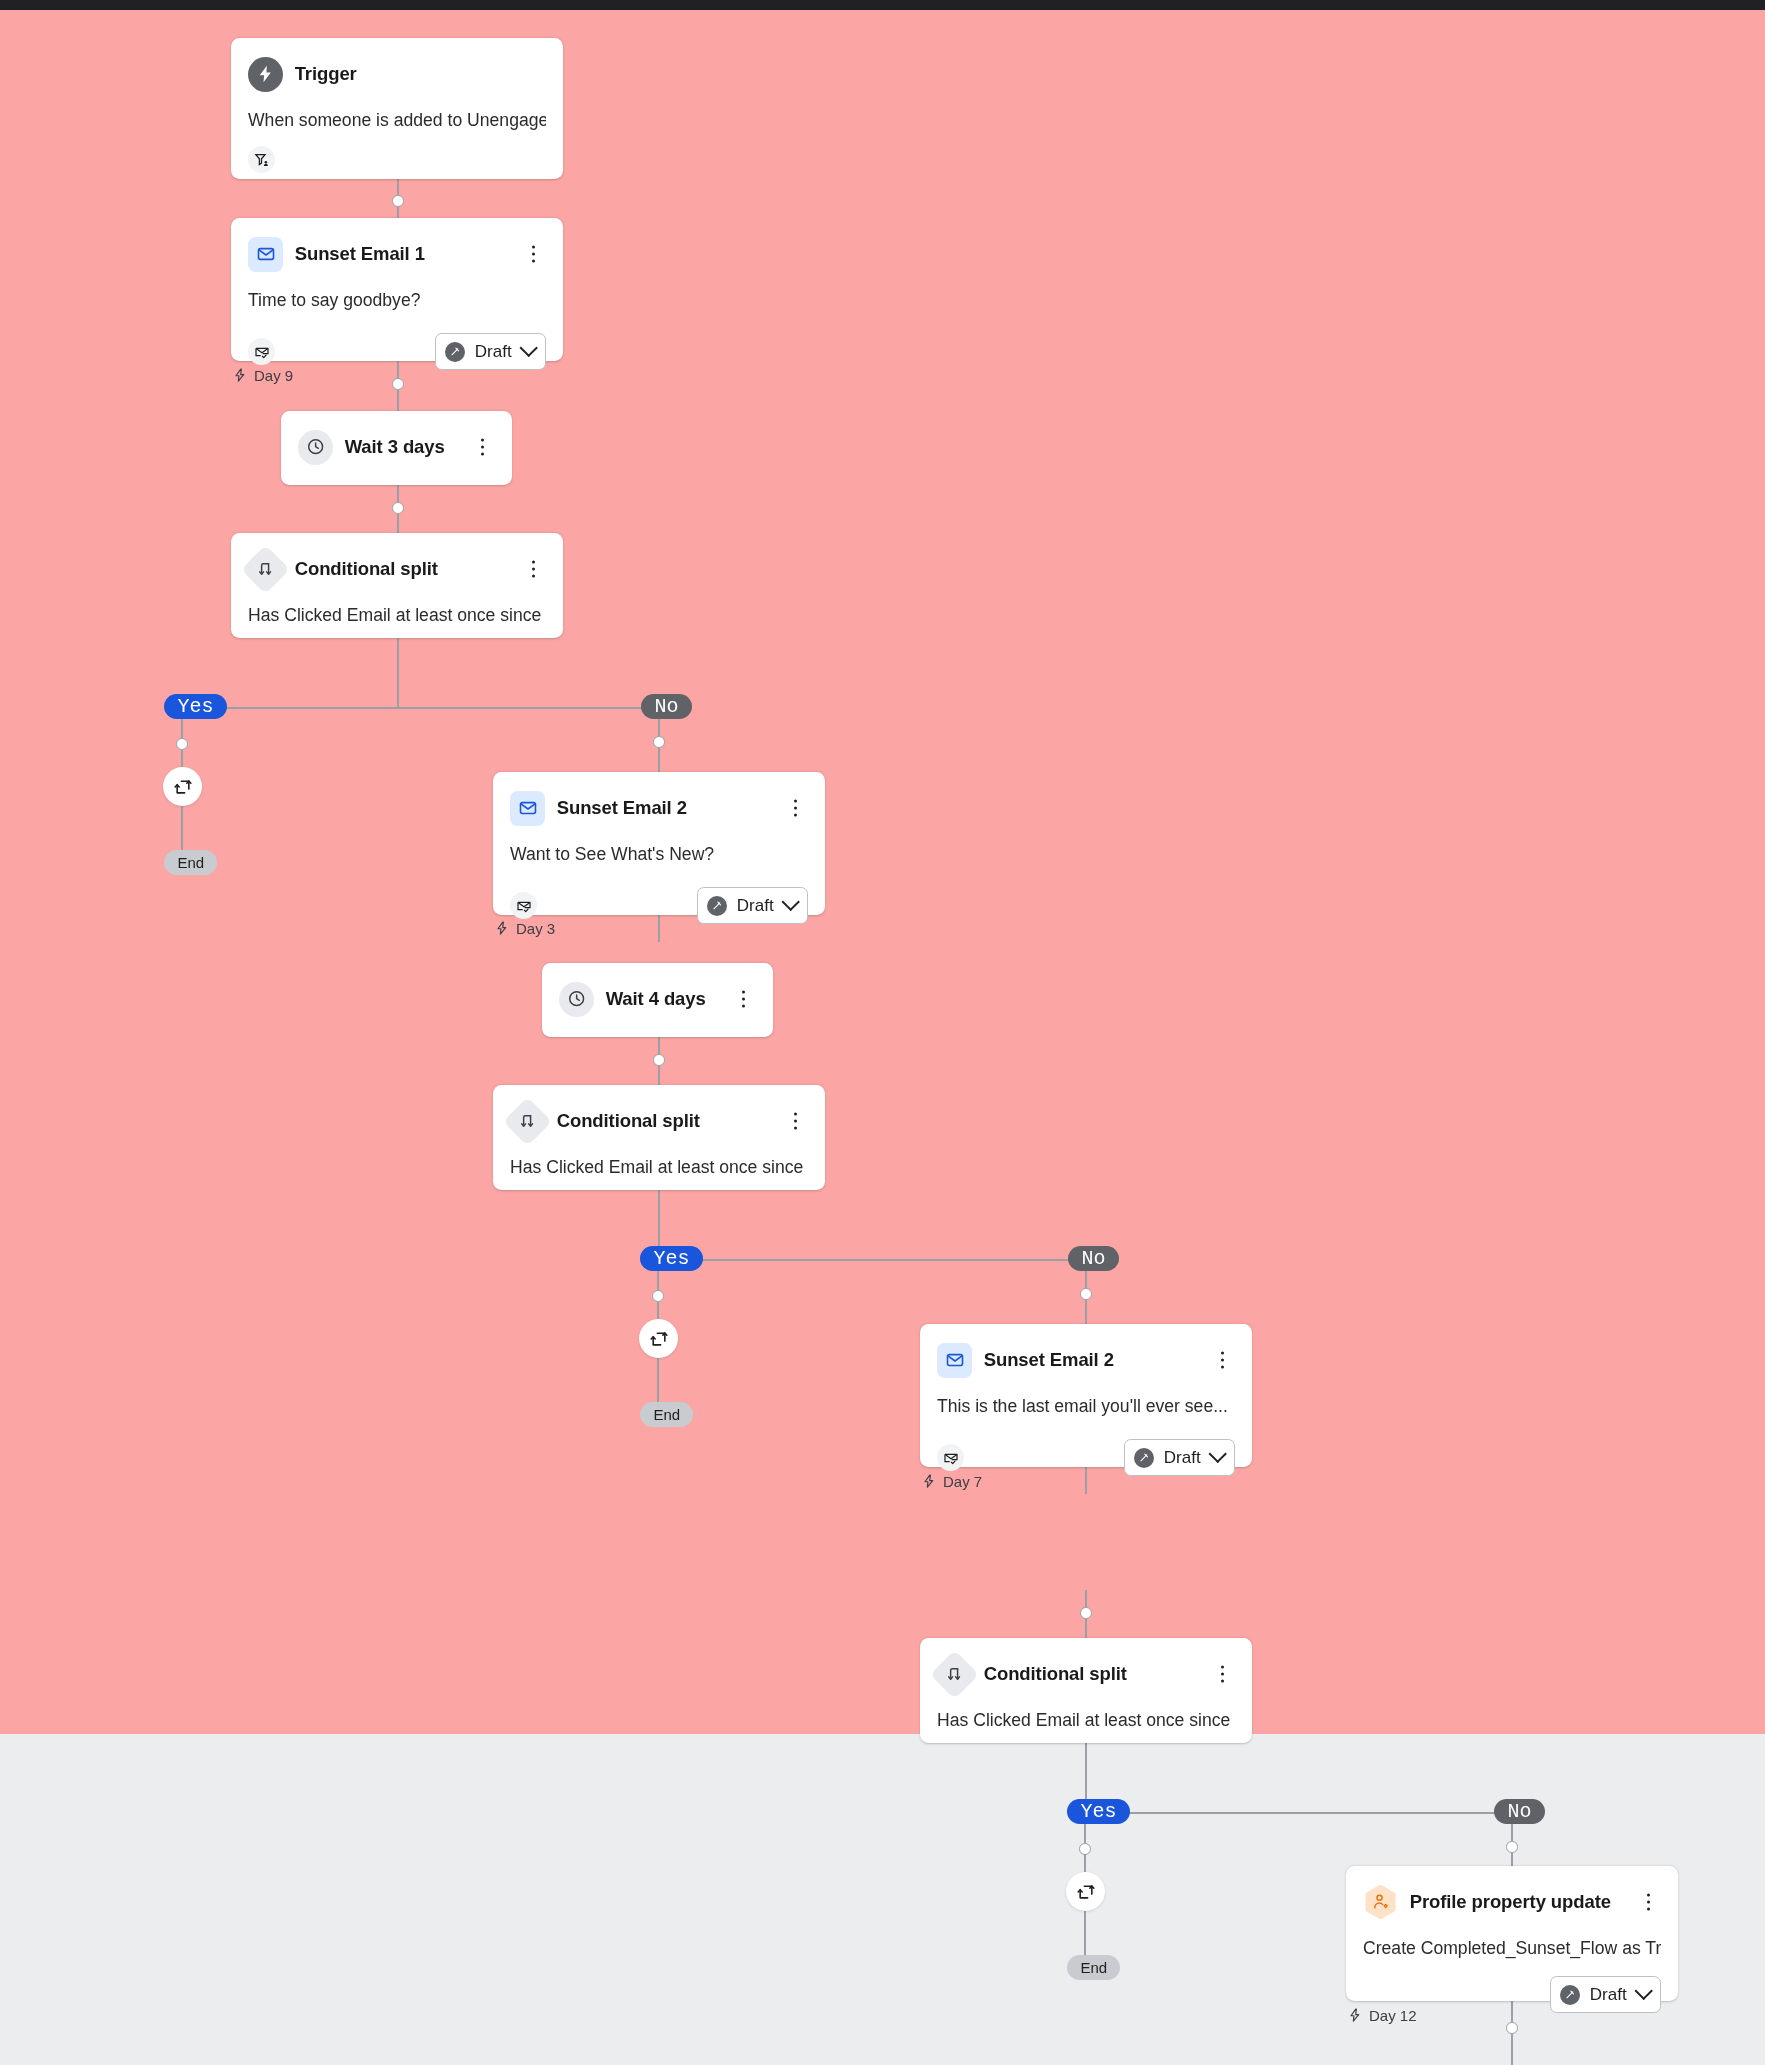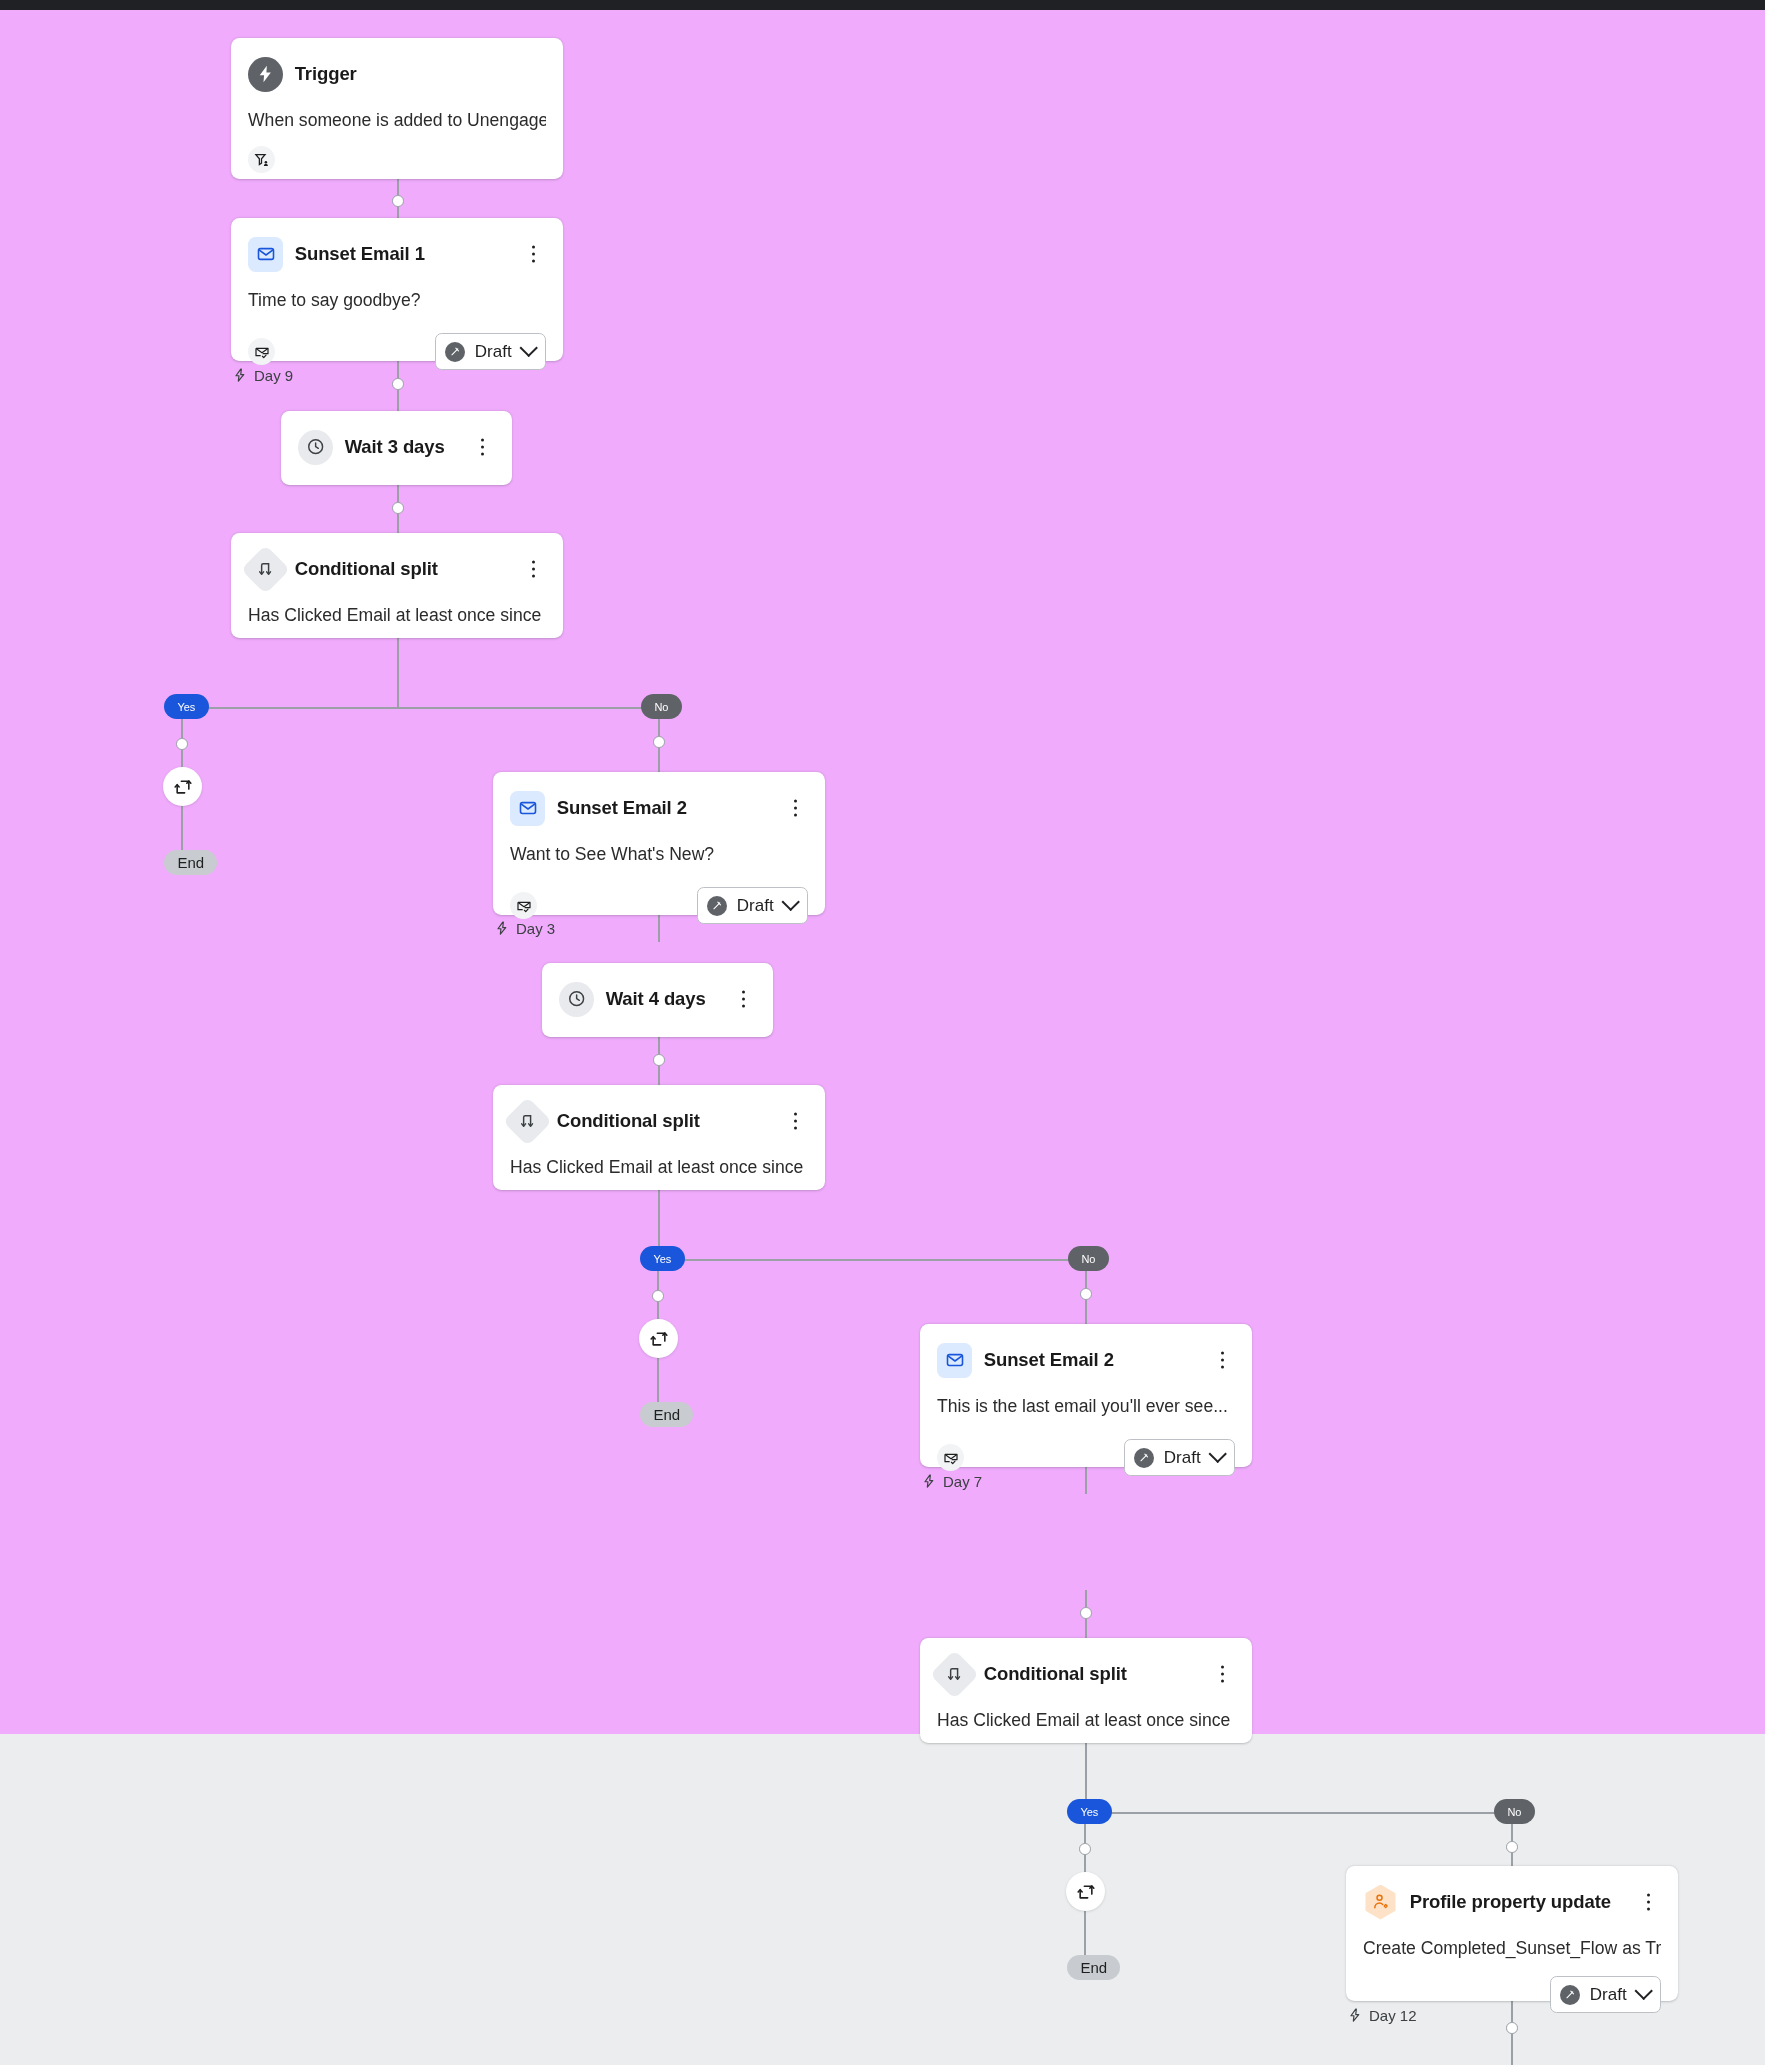--- a/index.html
+++ b/index.html
@@ -7,21 +7,21 @@
     width: 1765px;
     height: 2066px;
     overflow: hidden;
     background: #ebedee;
     font-family: "Liberation Sans", sans-serif;
   }
   #canvas {
     position: relative;
     width: 1765px;
     height: 1734px;
-    background: #f0abfc;
+    background: #fca5a5;
   }
   .topbar {
     position: absolute;
     left: 0; top: 0;
     width: 1765px; height: 10px;
     background: #202124;
   }
 
   
   .vline {
@@ -160,24 +160,25 @@
     white-space: nowrap;
   }
 
   
   .branchpill {
     position: absolute;
     height: 25px;
     border-radius: 12.6px;
     display: flex; align-items: center; justify-content: center;
     padding: 0 13.4px;
-    font-size: 11px;
+    font-size: 20px;
     color: #ffffff;
     cursor: pointer;
     white-space: nowrap;
+    font-family: Liberation Mono, monospace;
   }
   .branchpill.yes { background: #1a56db; }
   .branchpill.no  { background: #5f6368; }
 
   .endpill {
     position: absolute;
     height: 25px;
     border-radius: 12.6px;
     background: #c8ccd0;
     display: flex; align-items: center; justify-content: center;

